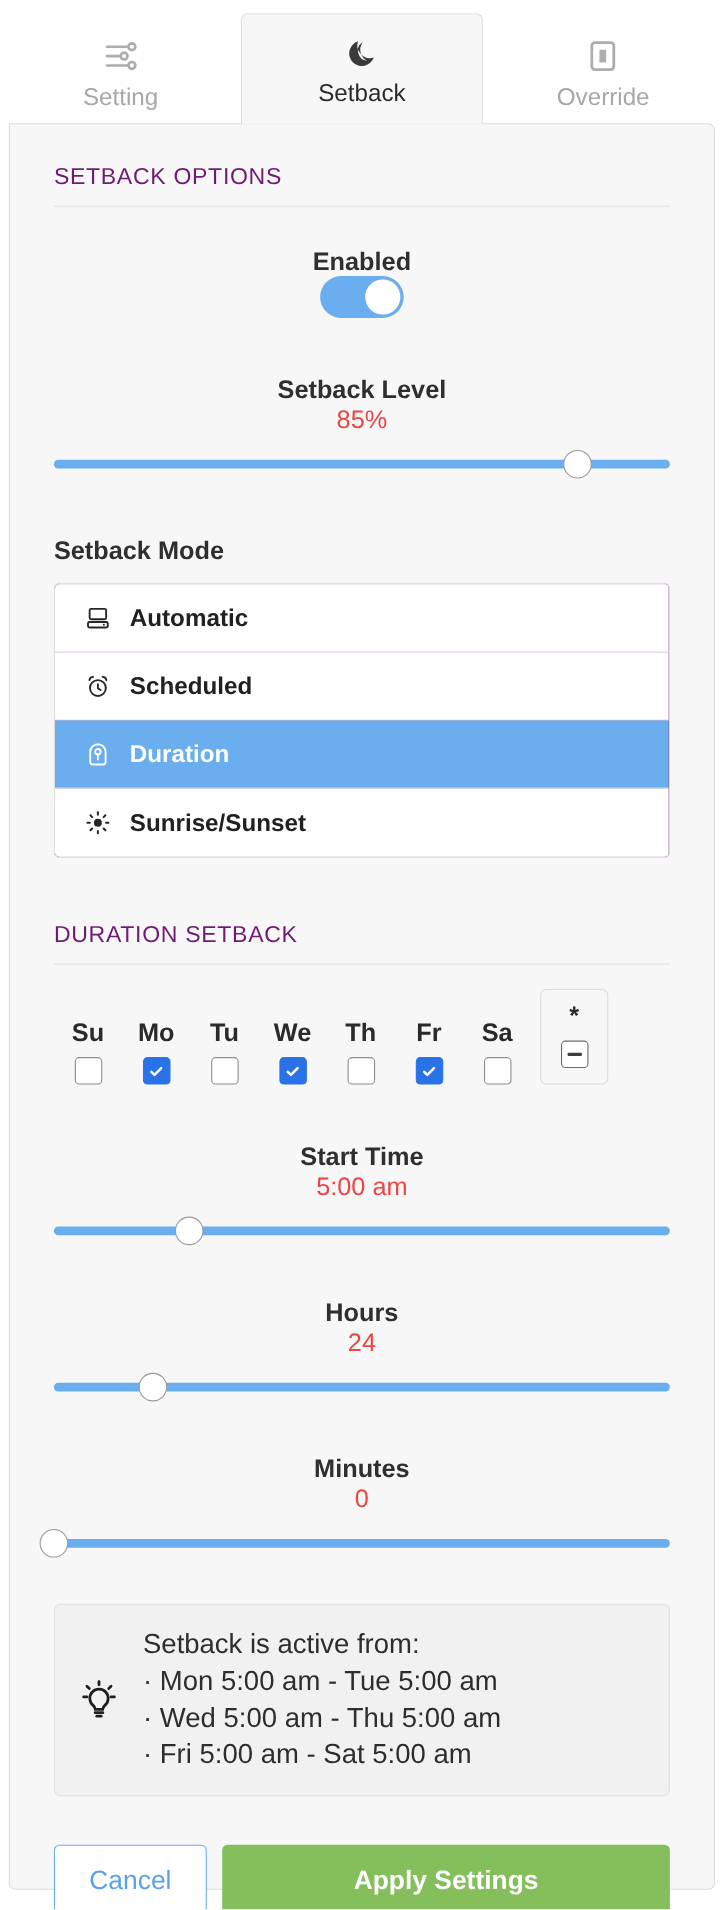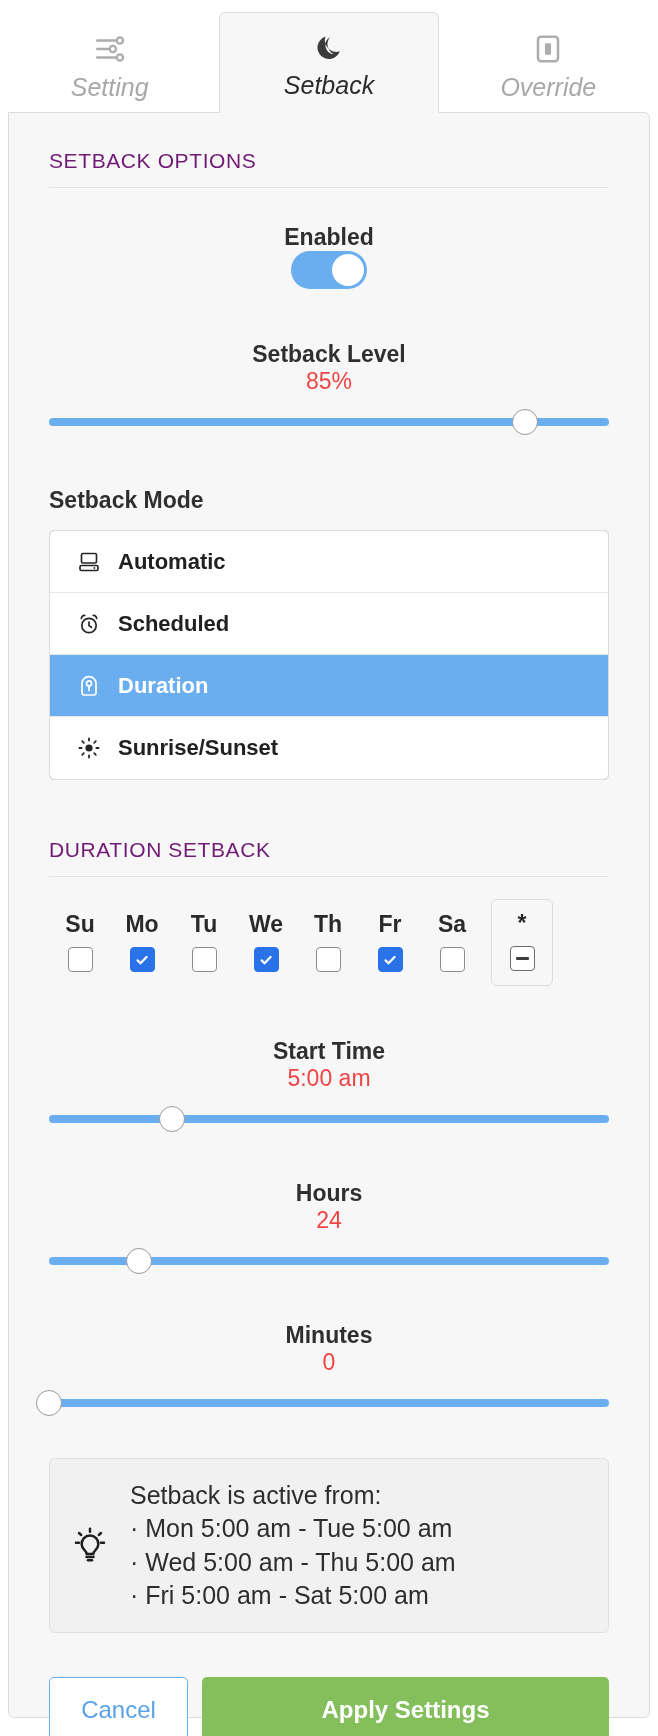--- a/index.html
+++ b/index.html
@@ -41,24 +41,23 @@
     position: relative;
   }
   .tab .ticon {
     height: 38px;
     display: flex;
     align-items: center;
     justify-content: center;
     color: #adadad;
   }
   .tab .tlabel {
-    font-size: 25px;
+    font-size: 22px;
     color: #a8a8a8;
     line-height: 1;
-    font-style: italic;
   }
   .tab.active {
     height: 101px;
     background: #f7f7f7;
     border: 1px solid #dcdcdc;
     border-bottom: 1px solid #f7f7f7;
     border-top-left-radius: 6px;
     border-top-right-radius: 6px;
     z-index: 3;
   }
@@ -189,21 +188,21 @@
     font-weight: bold;
     color: #212121;
   }
   .mode-item.selected { background: #6aaef0; }
   .mode-item.selected .micon { color: #ffffff; }
   .mode-item.selected .mlabel { color: #ffffff; }
 
   
   .days {
     display: flex;
-    align-items: center;
+    align-items: flex-end;
     margin-top: 22px;
   }
   .day {
     width: 62px;
     display: flex;
     flex-direction: column;
     align-items: center;
     gap: 11px;
     cursor: pointer;
   }

